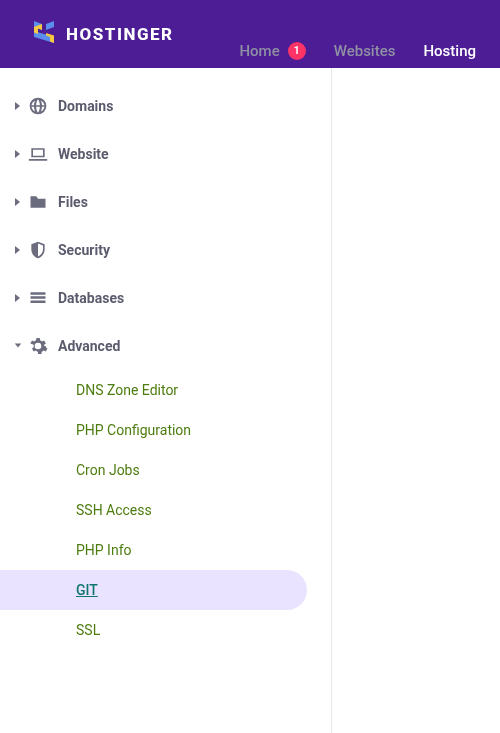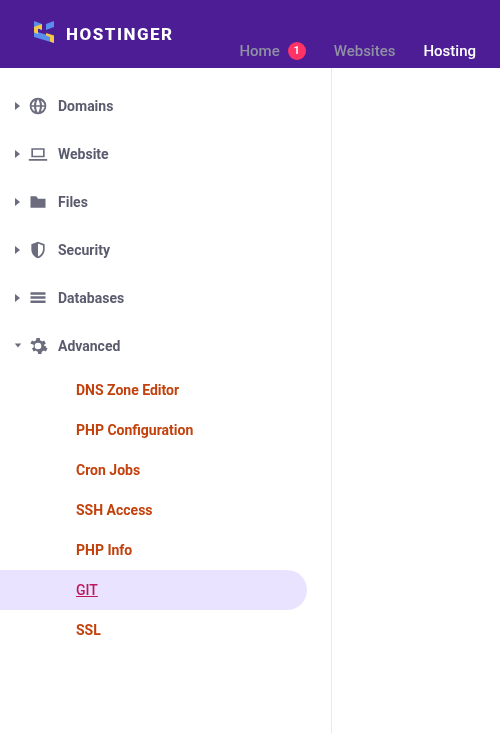--- a/index.html
+++ b/index.html
@@ -18,22 +18,22 @@
 .content { flex: 1; background: #fff; }
 
 .menu-item { display: flex; align-items: center; padding: 14px 0; cursor: pointer; }
 .chevron { width: 28px; display: flex; justify-content: flex-end; padding-right: 6px; }
 .chevron svg { width: 8px; height: 10px; fill: #6b6c7e; }
 .menu-icon { width: 30px; display: flex; align-items: center; justify-content: flex-start; }
 .menu-icon svg { width: 20px; height: 20px; fill: #6b6c7e; }
 .menu-label { color: #5a5c6e; font-weight: 700; font-size: 14px; }
 
 .submenu { }
-.submenu-item { display: flex; align-items: center; padding: 12px 0 12px 76px; font-size: 14px; color: #c2410c; cursor: pointer; border-radius: 0 20px 20px 0; margin-right: 24px; font-weight: bold; }
-.submenu-item.selected { background: #e9e3ff; color: #be185d; font-weight: 500; text-decoration: underline; }
+.submenu-item { display: flex; align-items: center; padding: 12px 0 12px 76px; font-size: 14px; color: #4d7c0f; cursor: pointer; border-radius: 0 20px 20px 0; margin-right: 24px; }
+.submenu-item.selected { background: #e9e3ff; color: #0f766e; font-weight: 500; text-decoration: underline; }
 </style>
 </head>
 <body>
 
 <div class="header">
   <div class="logo-wrap">
     <span>
       <svg width="24" height="26" viewBox="0 0 24 26">
         <path d="M2 2 L10 5 L10 11 L2 8 Z" fill="#5a8dee"></path>
         <path d="M14 5 L22 2 L22 8 L14 11 Z" fill="#5a8dee"></path>

